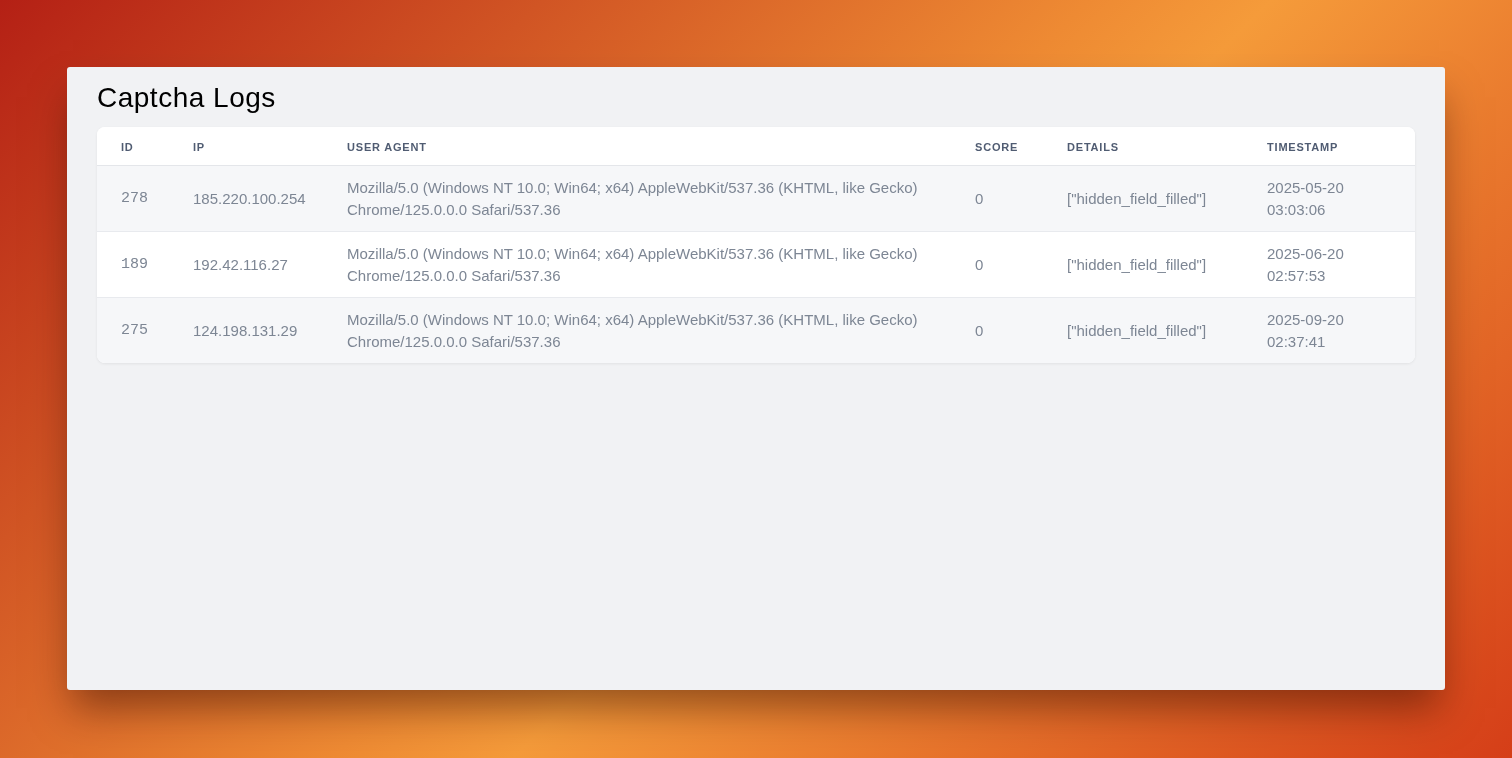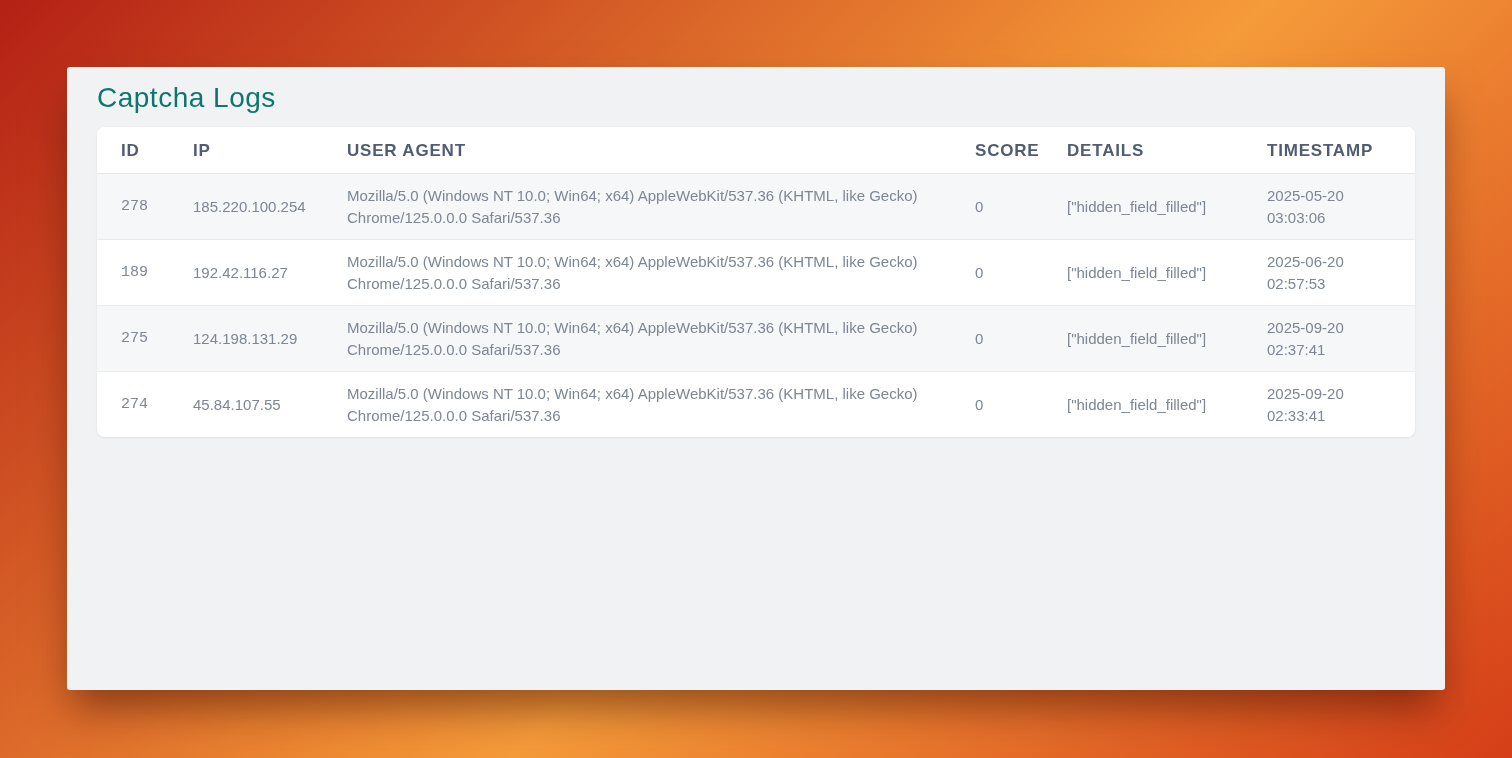--- a/index.html
+++ b/index.html
@@ -16,21 +16,21 @@
     background: #f1f2f4;
     border-radius: 3px;
     box-shadow: 0 24px 38px -6px rgba(55, 12, 0, 0.5);
     overflow: hidden;
   }
   .card-title {
     margin: 15px 30px 13px 30px;
     font-size: 28px;
     font-weight: 500;
     letter-spacing: 0.5px;
-    color: #0f766e;
+    color: #000000;
   }
   .table-wrap {
     margin: 0 30px;
     background: #ffffff;
     border-radius: 8px;
     box-shadow: 0 1px 3px rgba(0,0,0,0.07);
     overflow: hidden;
   }
   table {
     width: 100%;
@@ -38,21 +38,21 @@
     border-collapse: collapse;
   }
   col.c-id        { width: 96px; }
   col.c-ip        { width: 154px; }
   col.c-ua        { width: auto; }
   col.c-score     { width: 92px; }
   col.c-details   { width: 200px; }
   col.c-timestamp { width: 148px; }
   thead th {
     text-align: left;
-    font-size: 17px;
+    font-size: 11px;
     font-weight: 700;
     letter-spacing: 0.8px;
     text-transform: uppercase;
     color: #505c72;
     background: #ffffff;
     padding: 14px 16px 12px 0;
     border-bottom: 1px solid #e4e6ea;
     white-space: nowrap;
   }
   thead th:first-child { padding-left: 24px; }
@@ -112,24 +112,16 @@
     <td>2025-06-20 02:57:53</td>
   </tr>
           <tr class="log-row">
     <td>275</td>
     <td>124.198.131.29</td>
     <td>Mozilla/5.0 (Windows NT 10.0; Win64; x64) AppleWebKit/537.36 (KHTML, like Gecko) Chrome/125.0.0.0 Safari/537.36</td>
     <td>0</td>
     <td>["hidden_field_filled"]</td>
     <td>2025-09-20 02:37:41</td>
   </tr>
-          <tr class="log-row">
-    <td>274</td>
-    <td>45.84.107.55</td>
-    <td>Mozilla/5.0 (Windows NT 10.0; Win64; x64) AppleWebKit/537.36 (KHTML, like Gecko) Chrome/125.0.0.0 Safari/537.36</td>
-    <td>0</td>
-    <td>["hidden_field_filled"]</td>
-    <td>2025-09-20 02:33:41</td>
-  </tr>
         </tbody>
     </table>
   </div>
 </div>
 
 </body></html>

